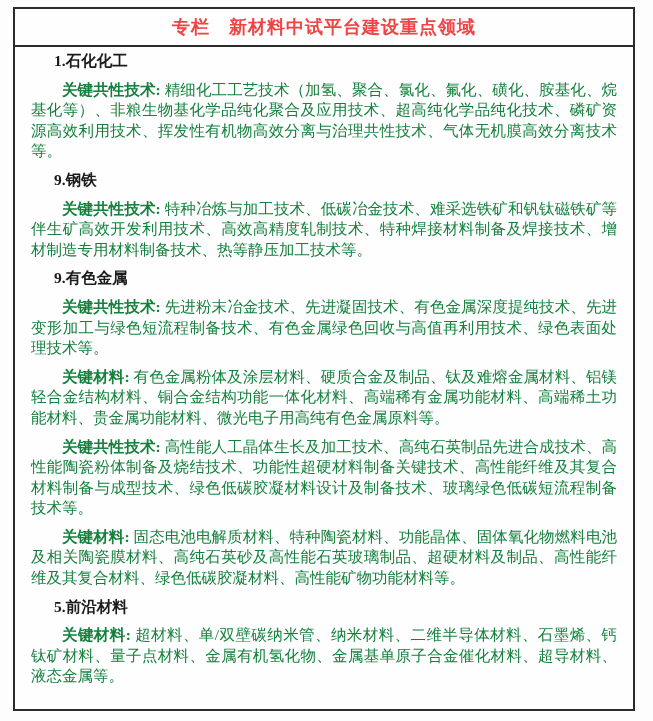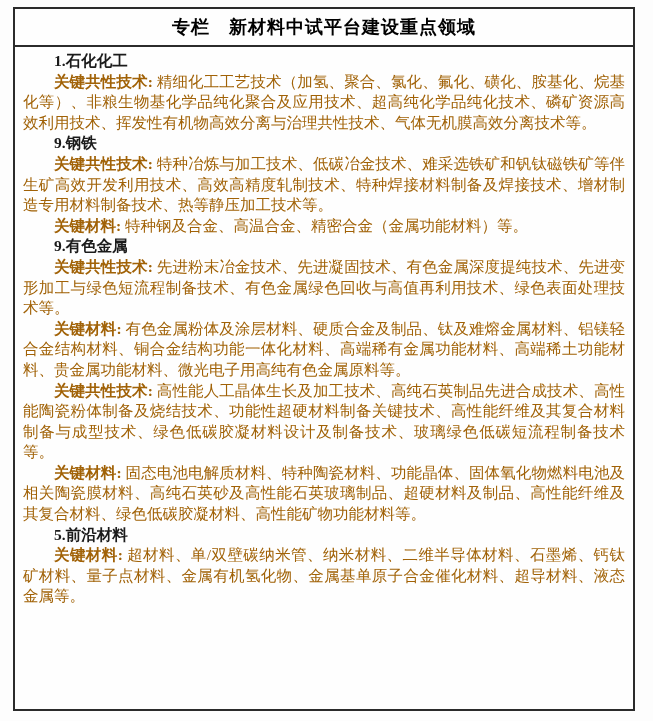--- a/index.html
+++ b/index.html
@@ -28,40 +28,40 @@
   .title-row {
     height: 38px;
     box-sizing: border-box;
     border-bottom: 2px solid #2b2b2b;
     display: flex;
     align-items: center;
     justify-content: center;
     font-weight: bold;
     font-size: 18px;
     letter-spacing: 1px;
-    color: #000000;
+    color: #ef4444;
   }
   .content {
     padding: 4px 8px 0 8px;
   }
   .section-heading {
     font-size: 15.5px;
     line-height: 20.6px;
     text-indent: 2em;
     font-weight: bold;
     color: #1b1b1b;
     margin: 0;
   }
   p.para {
-    margin: 0;
+    margin: 8px;
     font-size: 15.5px;
     line-height: 20.6px;
     text-indent: 2em;
     text-align: justify;
-    color: #a16207;
+    color: #15803d;
   }
   p.para .label {
     font-weight: bold;
   }
 </style>
 </head>
 <body>
 
 <div class="page">
   <div class="doc-box">
@@ -71,21 +71,20 @@
     <div class="content">
 
       <div class="section">
         <div class="section-heading">1.石化化工</div>
         <p class="para"><span class="label">关键共性技术: </span><span>精细化工工艺技术（加氢、聚合、氯化、氟化、磺化、胺基化、烷基化等）、非粮生物基化学品纯化聚合及应用技术、超高纯化学品纯化技术、磷矿资源高效利用技术、挥发性有机物高效分离与治理共性技术、气体无机膜高效分离技术等。</span></p>
       </div>
 
       <div class="section">
         <div class="section-heading">9.钢铁</div>
         <p class="para"><span class="label">关键共性技术: </span><span>特种冶炼与加工技术、低碳冶金技术、难采选铁矿和钒钛磁铁矿等伴生矿高效开发利用技术、高效高精度轧制技术、特种焊接材料制备及焊接技术、增材制造专用材料制备技术、热等静压加工技术等。</span></p>
-        <p class="para"><span class="label">关键材料: </span><span>特种钢及合金、高温合金、精密合金（金属功能材料）等。</span></p>
       </div>
 
       <div class="section">
         <div class="section-heading">9.有色金属</div>
         <p class="para"><span class="label">关键共性技术: </span><span>先进粉末冶金技术、先进凝固技术、有色金属深度提纯技术、先进变形加工与绿色短流程制备技术、有色金属绿色回收与高值再利用技术、绿色表面处理技术等。</span></p>
         <p class="para"><span class="label">关键材料: </span><span>有色金属粉体及涂层材料、硬质合金及制品、钛及难熔金属材料、铝镁轻合金结构材料、铜合金结构功能一体化材料、高端稀有金属功能材料、高端稀土功能材料、贵金属功能材料、微光电子用高纯有色金属原料等。</span></p>
       </div>
 
       <div class="section">
         <p class="para"><span class="label">关键共性技术: </span><span>高性能人工晶体生长及加工技术、高纯石英制品先进合成技术、高性能陶瓷粉体制备及烧结技术、功能性超硬材料制备关键技术、高性能纤维及其复合材料制备与成型技术、绿色低碳胶凝材料设计及制备技术、玻璃绿色低碳短流程制备技术等。</span></p>

